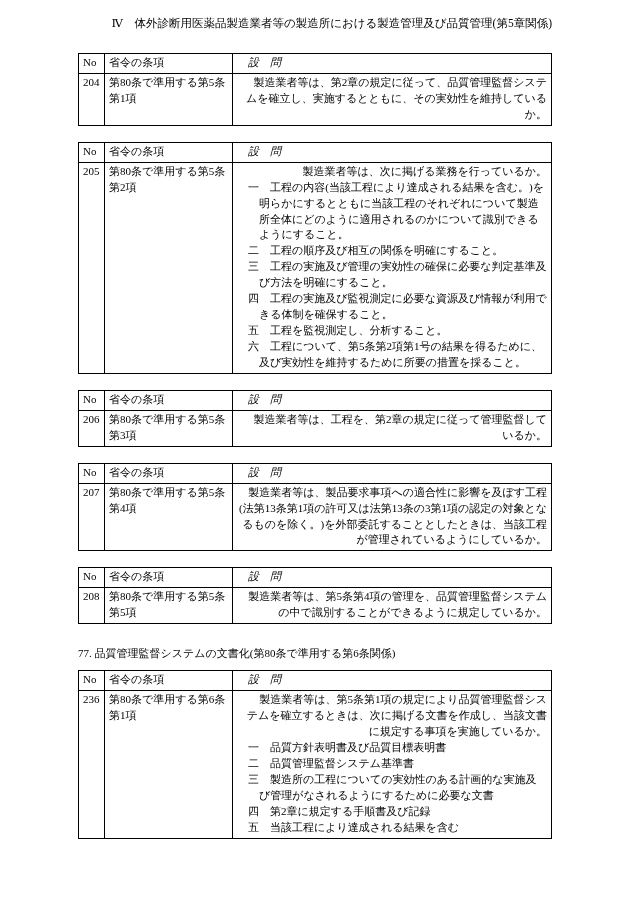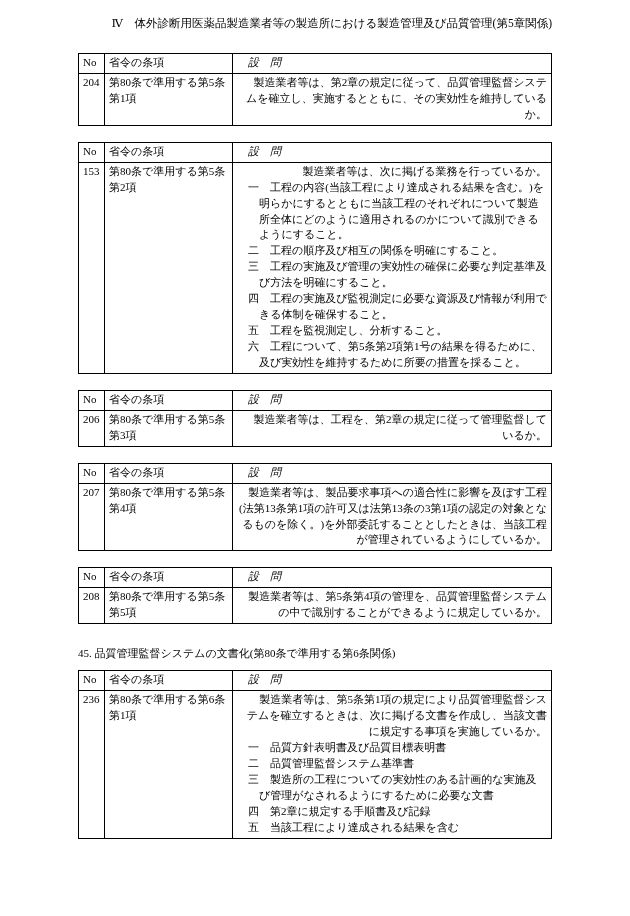--- a/index.html
+++ b/index.html
@@ -89,21 +89,21 @@
         </colgroup>
       <thead>
         <tr>
           <th class="th-no">No</th>
           <th>省令の条項</th>
           <th class="th-q">設　問</th>
         </tr>
       </thead>
       <tbody>
         <tr>
-          <td class="td-no">153</td>
+          <td class="td-no">205</td>
           <td>第80条で準用する第5条第2項</td>
           <td class="td-q">
             <p class="q-lead">　製造業者等は、次に掲げる業務を行っているか。</p>
             <p class="q-item">一　工程の内容(当該工程により達成される結果を含む。)を明らかにするとともに当該工程のそれぞれについて製造所全体にどのように適用されるのかについて識別できるようにすること。</p>
             <p class="q-item">二　工程の順序及び相互の関係を明確にすること。</p>
             <p class="q-item">三　工程の実施及び管理の実効性の確保に必要な判定基準及び方法を明確にすること。</p>
             <p class="q-item">四　工程の実施及び監視測定に必要な資源及び情報が利用できる体制を確保すること。</p>
             <p class="q-item">五　工程を監視測定し、分析すること。</p>
             <p class="q-item">六　工程について、第5条第2項第1号の結果を得るために、及び実効性を維持するために所要の措置を採ること。</p>
           </td>
@@ -178,21 +178,21 @@
           <td>第80条で準用する第5条第5項</td>
           <td class="td-q">
             <p class="q-lead">　製造業者等は、第5条第4項の管理を、品質管理監督システムの中で識別することができるように規定しているか。</p>
           </td>
         </tr>
       </tbody>
     </table>
   </section>
 
   <section class="doc-section">
-    <div class="sec-heading">45. 品質管理監督システムの文書化(第80条で準用する第6条関係)</div>
+    <div class="sec-heading">77. 品質管理監督システムの文書化(第80条で準用する第6条関係)</div>
 
     <table class="qa-table">
       <colgroup>
           <col class="col-no">
           <col class="col-clause">
           <col class="col-q">
         </colgroup>
       <thead>
         <tr>
           <th class="th-no">No</th>

